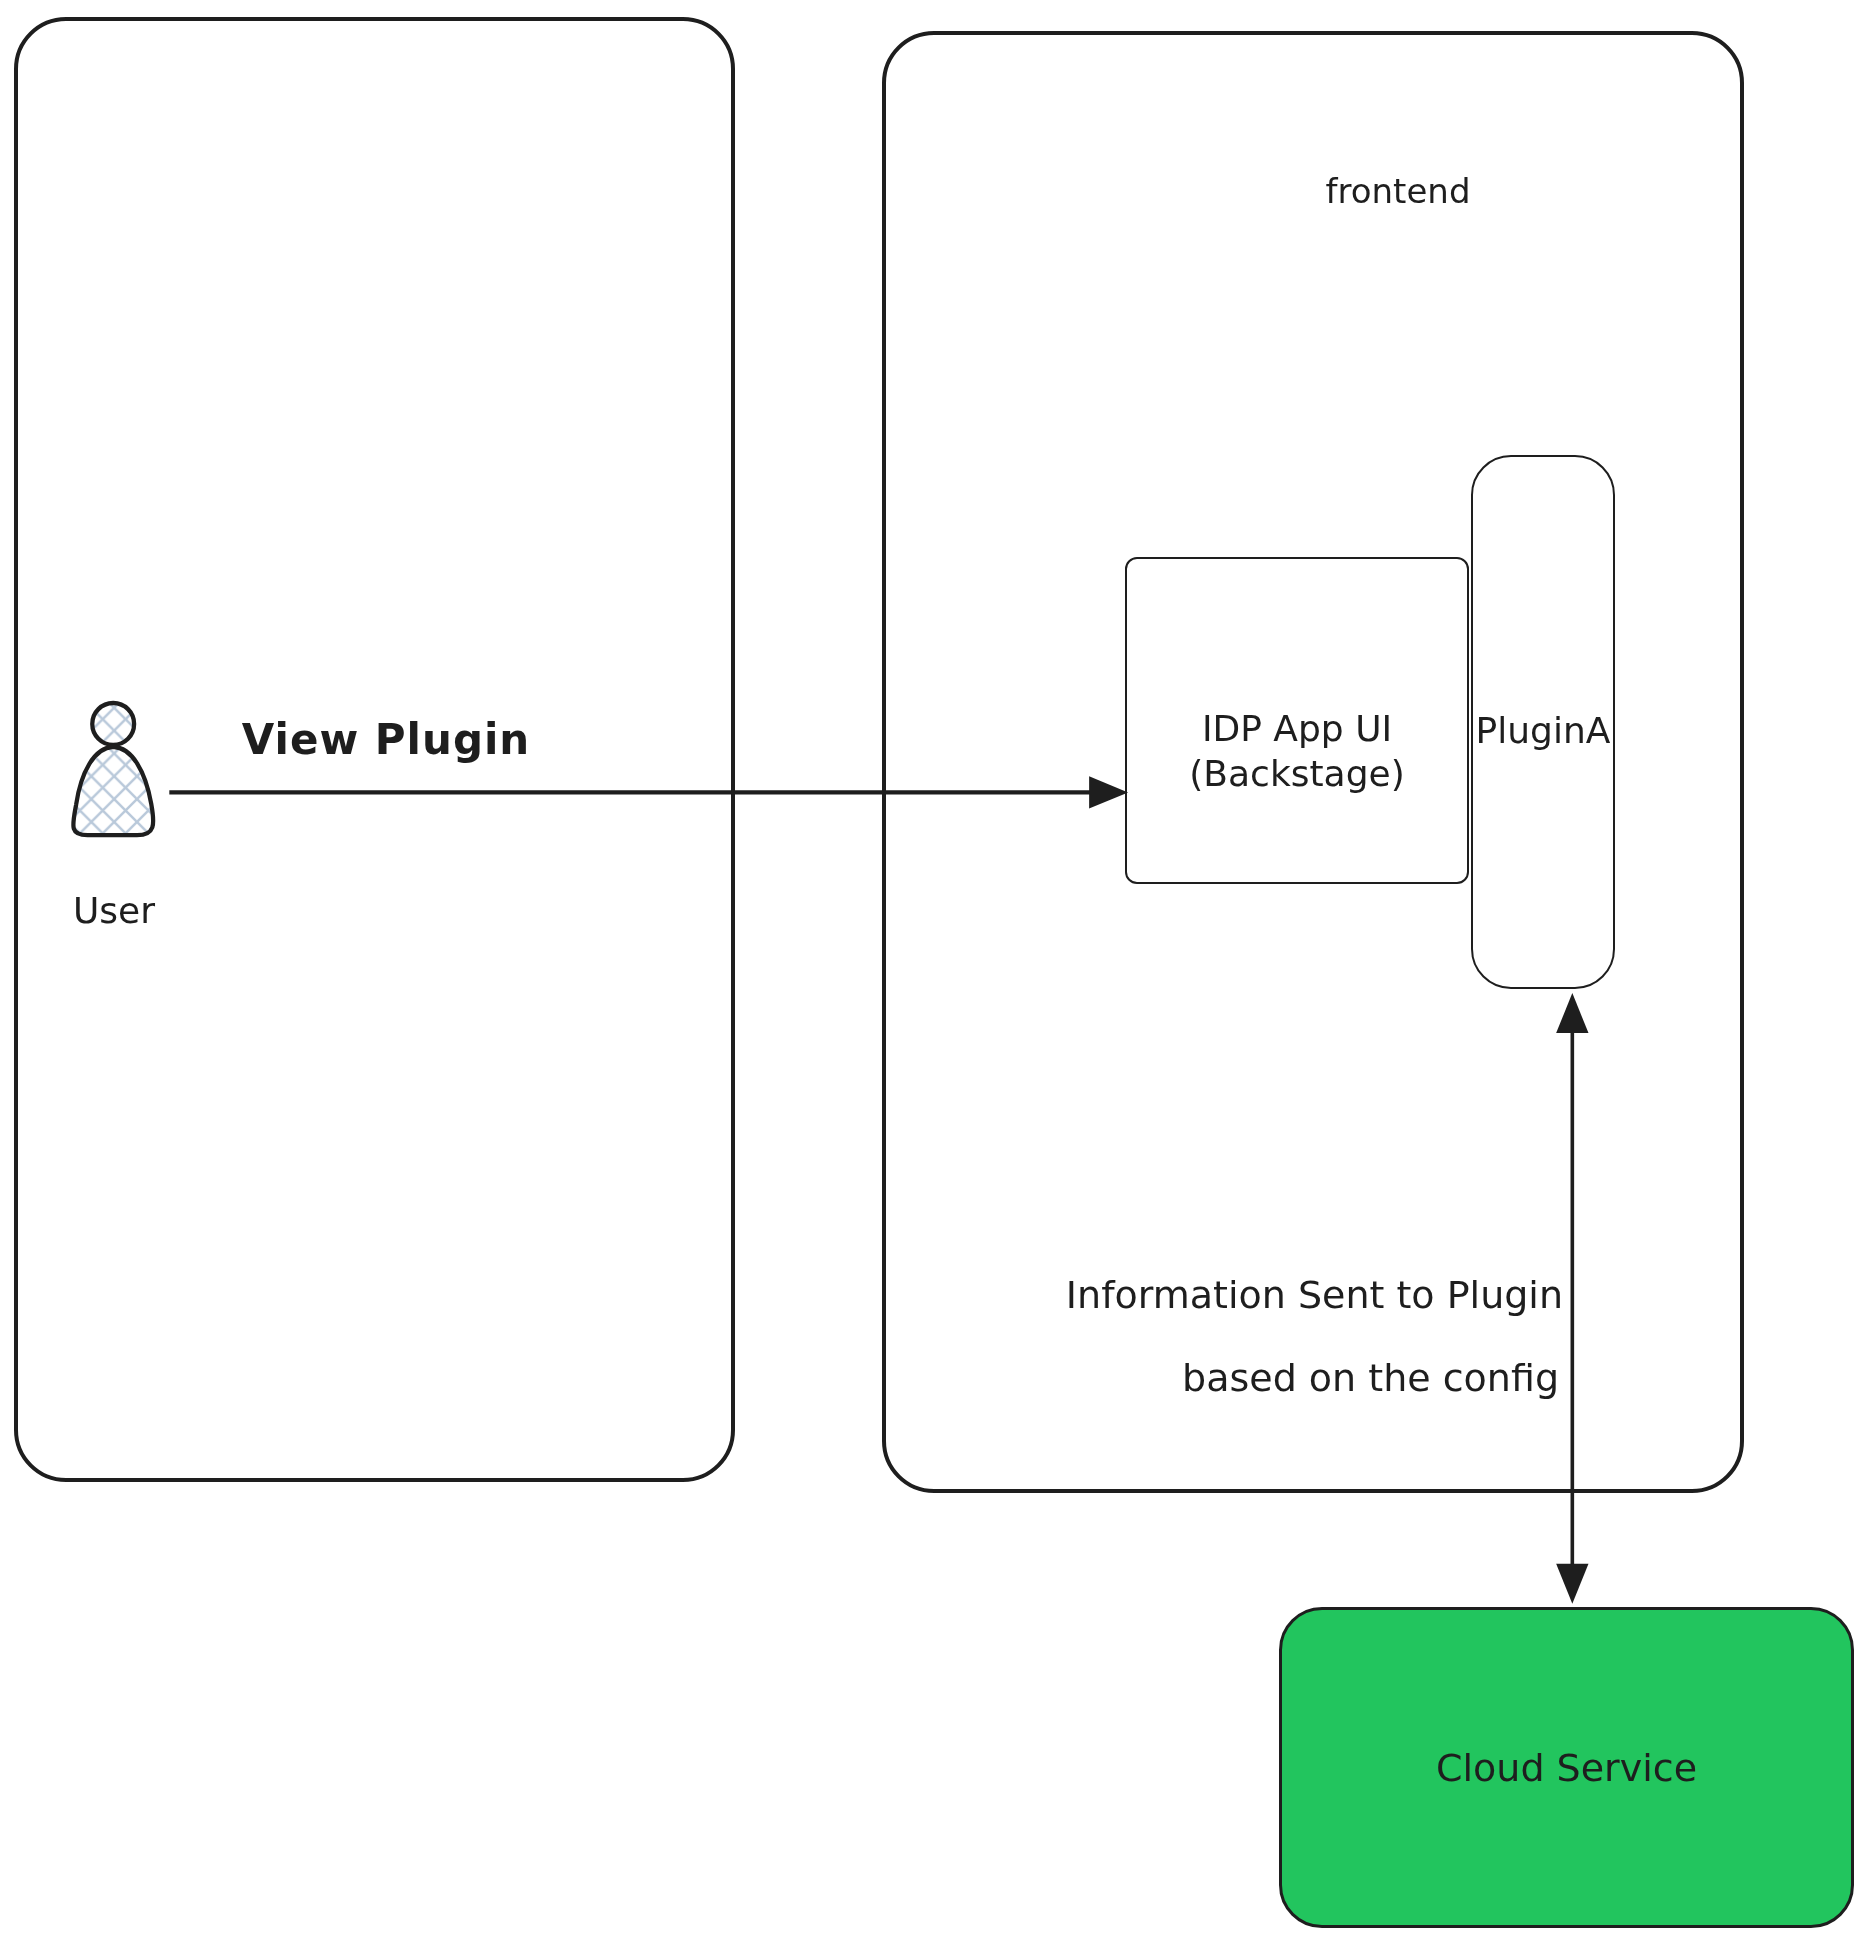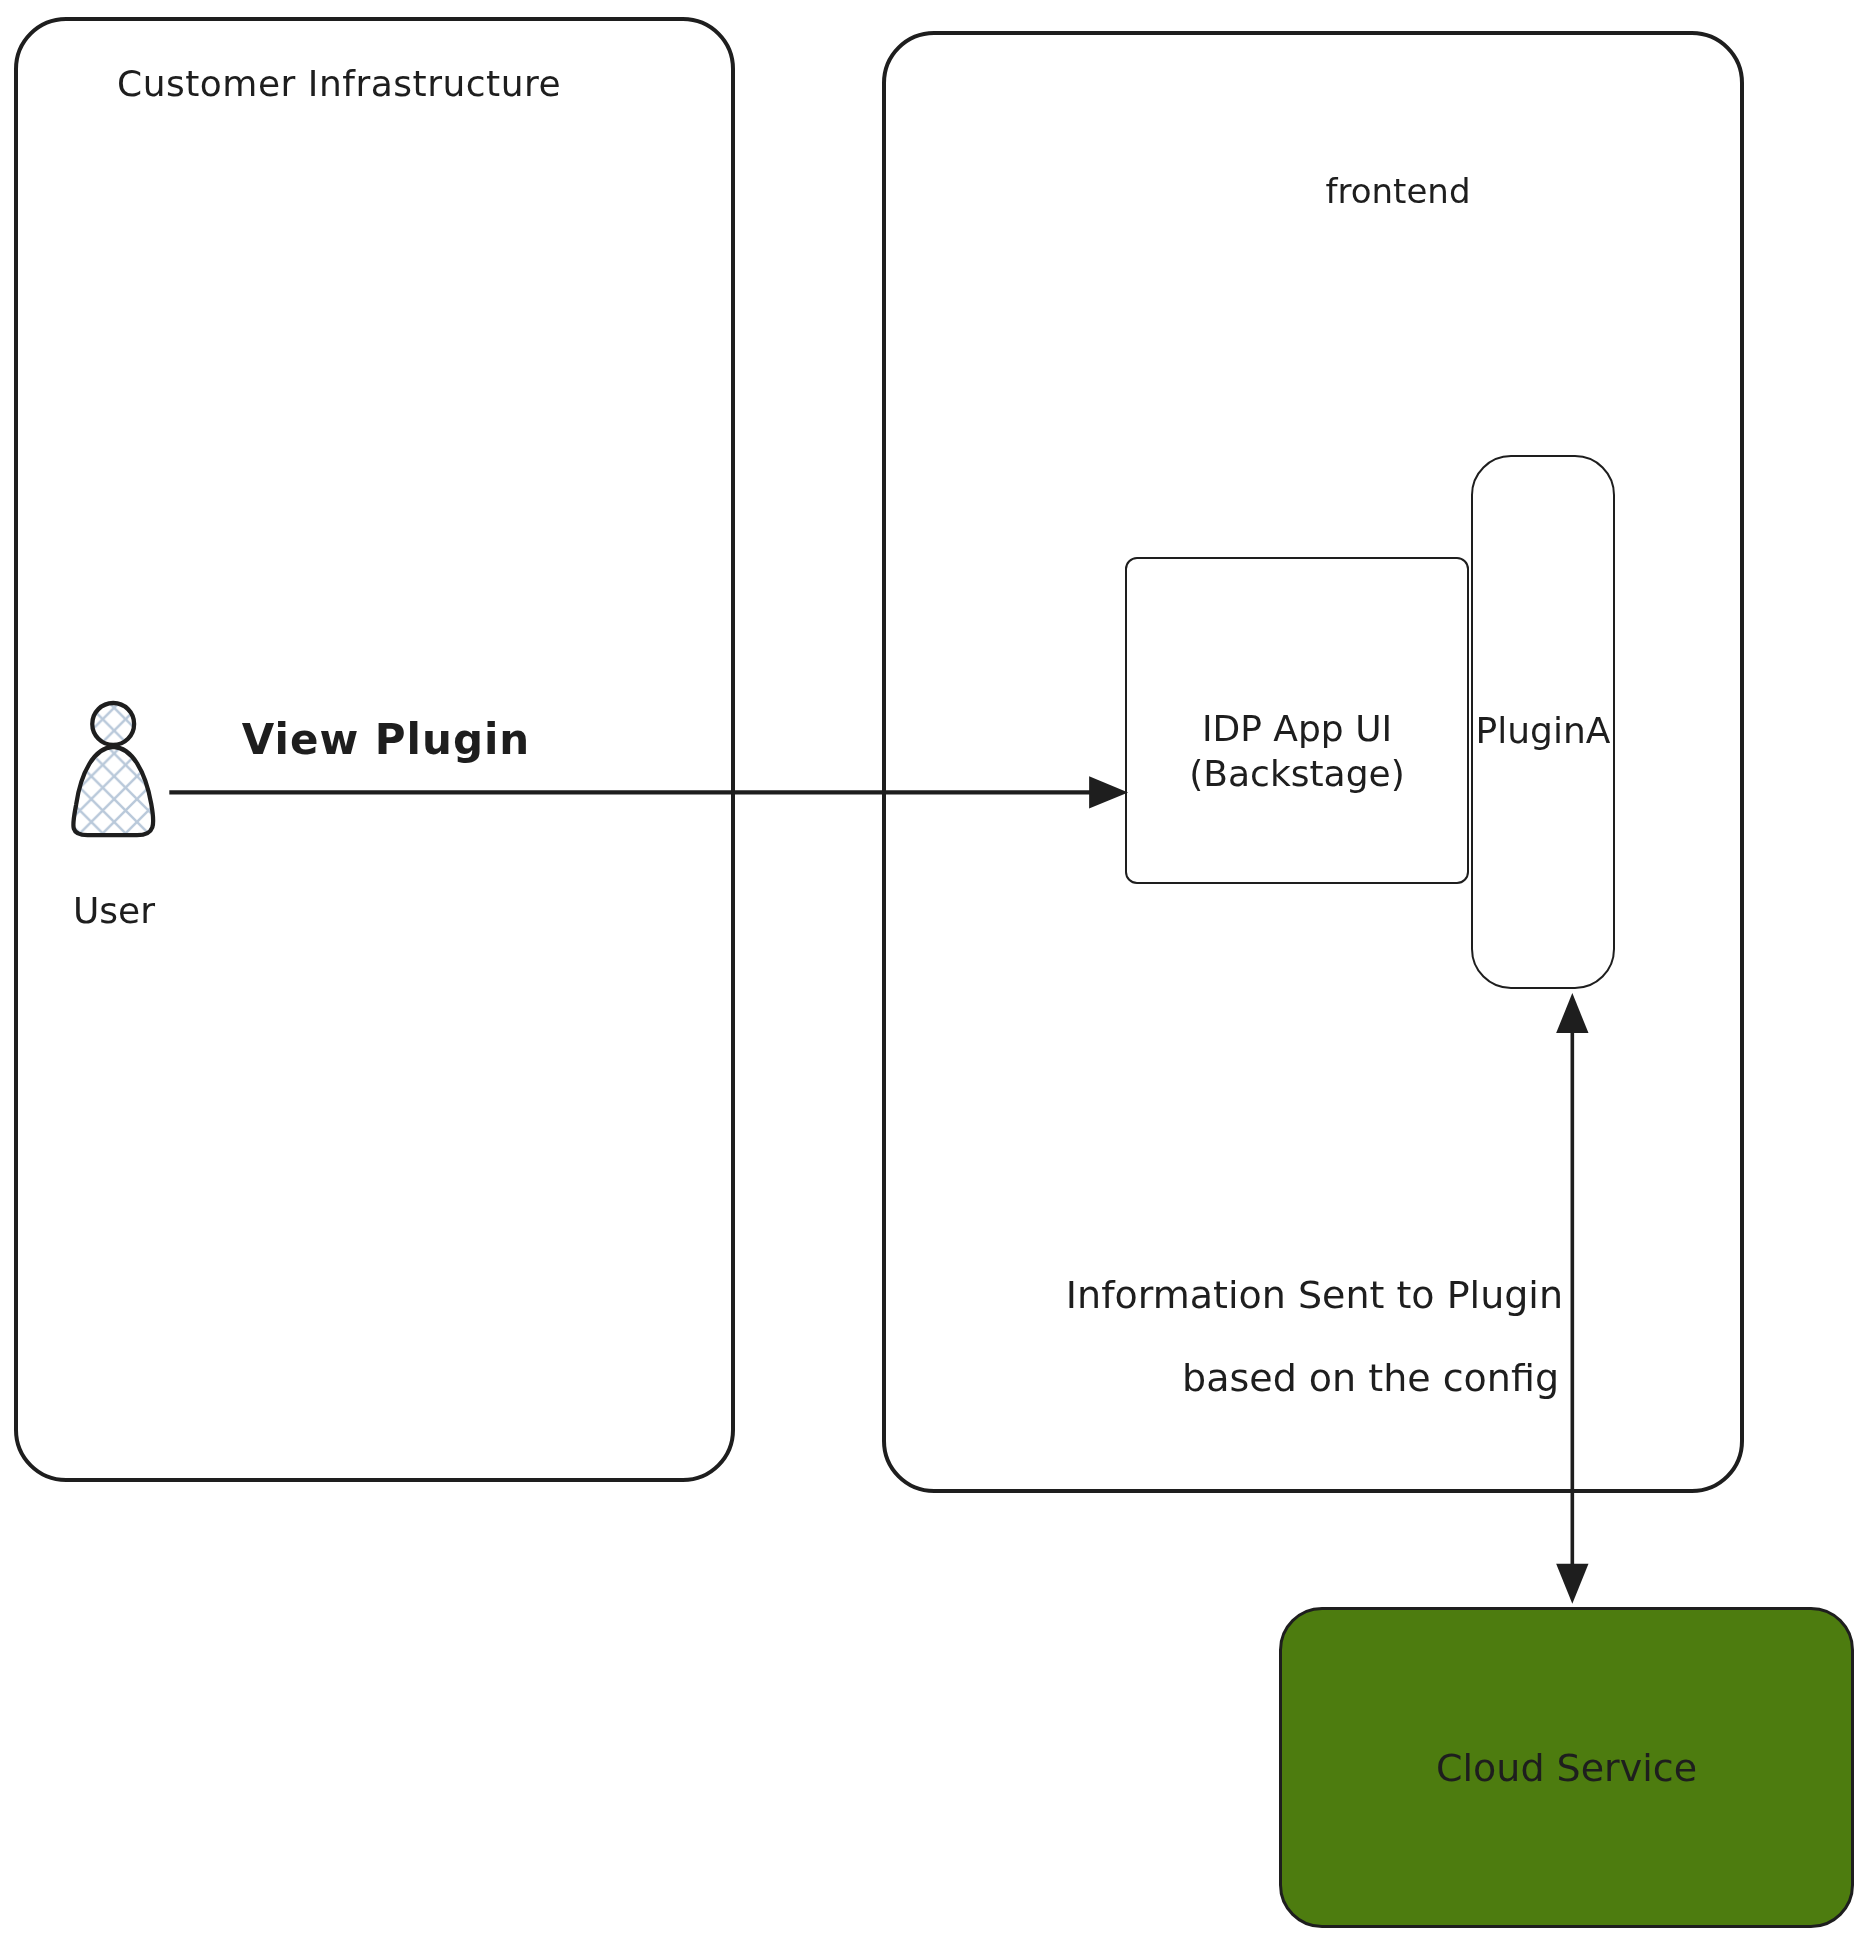--- a/index.html
+++ b/index.html
@@ -43,40 +43,39 @@
     border-radius:12px;font-size:36px;line-height:45px;
     padding-top:61px;
   }
   #plugin-box{
     left:1471px;top:455px;width:144px;height:534px;
     border-radius:40px;font-size:36px;padding-top:17px;
   }
   #cloud-box{
     left:1279px;top:1607px;width:575px;height:321px;
     border-radius:43px;border-width:3.8px;
-    background:#4d7c0f;font-size:38px;
+    background:#22c55e;font-size:38px;
   }
   #customer-title{left:117px;top:63px;}
   #harness-title{left:937px;top:68px;}
   #frontend-label{left:1398px;top:171px;font-size:34px;}
   #view-plugin-label{left:386px;top:715px;font-size:42px;font-weight:700;letter-spacing:1px;}
   #user-label{left:114px;top:890px;font-size:36px;}
   #info-line1{right:308px;top:1273px;font-size:38px;text-align:left;}
   #info-line2{right:312px;top:1356px;font-size:38px;text-align:right;}
   #overlay{position:absolute;left:0;top:0;pointer-events:none;}
 </style>
 </head>
 <body>
 
 <div id="canvas">
 
   <div class="box" id="customer-box"></div>
   <div class="box" id="harness-box"></div>
 
-  <div class="label title" id="customer-title">Customer Infrastructure</div>
   <div class="label center" id="frontend-label">frontend</div>
 
   <div class="node" id="idp-box">
     <span>IDP App UI</span>
     <span>(Backstage)</span>
   </div>
 
   <div class="node" id="plugin-box">
     <span>PluginA</span>
   </div>

